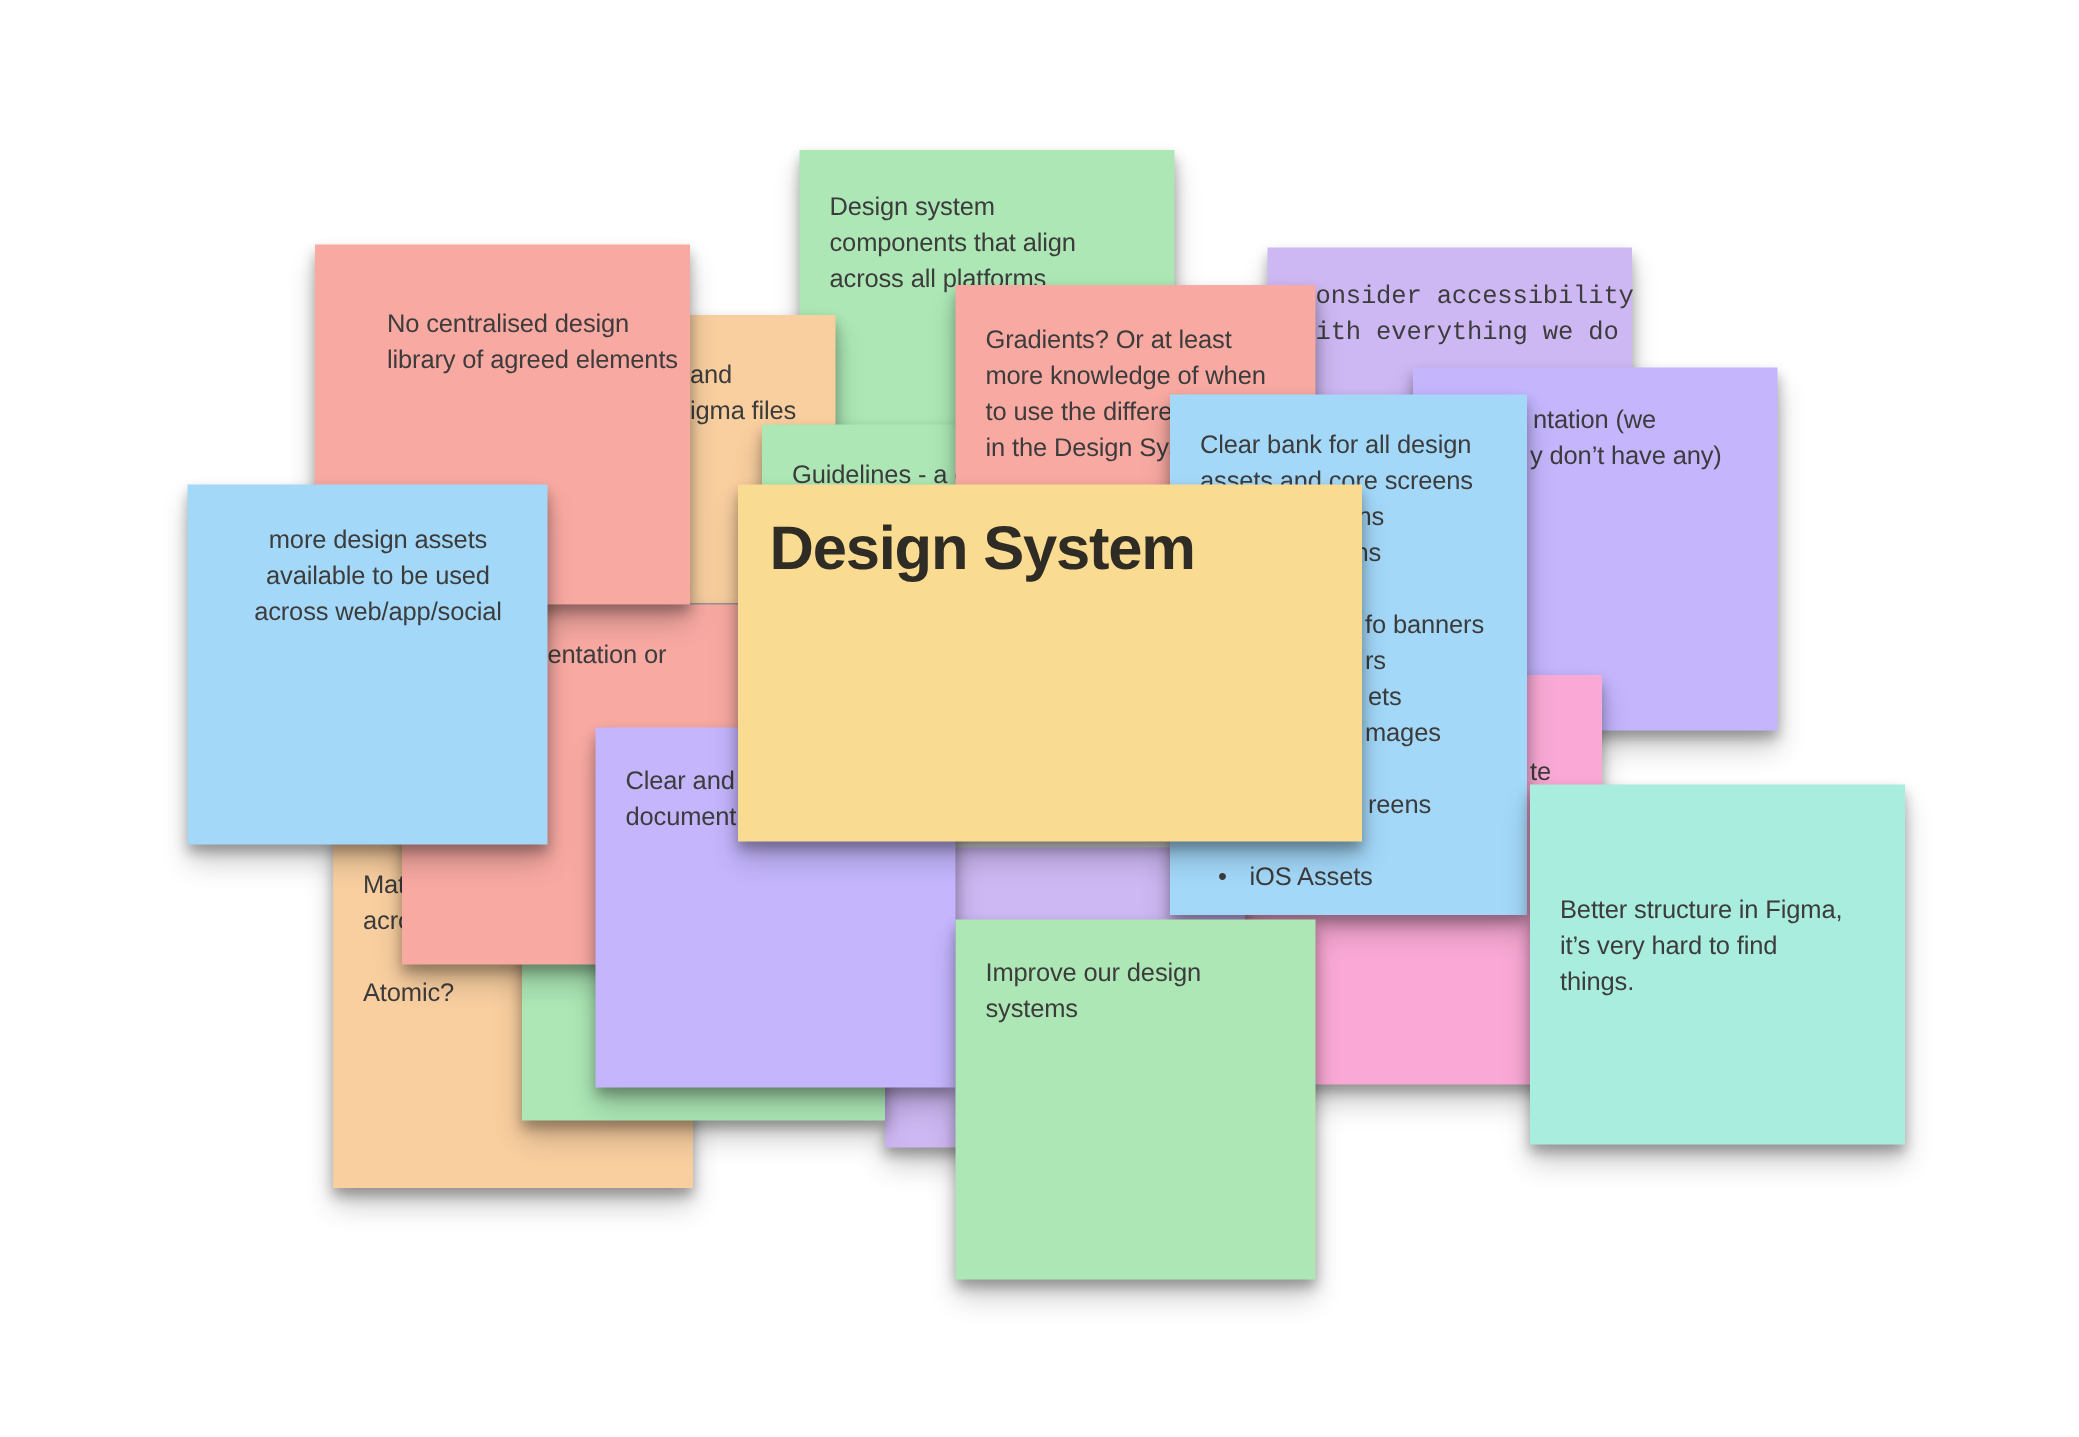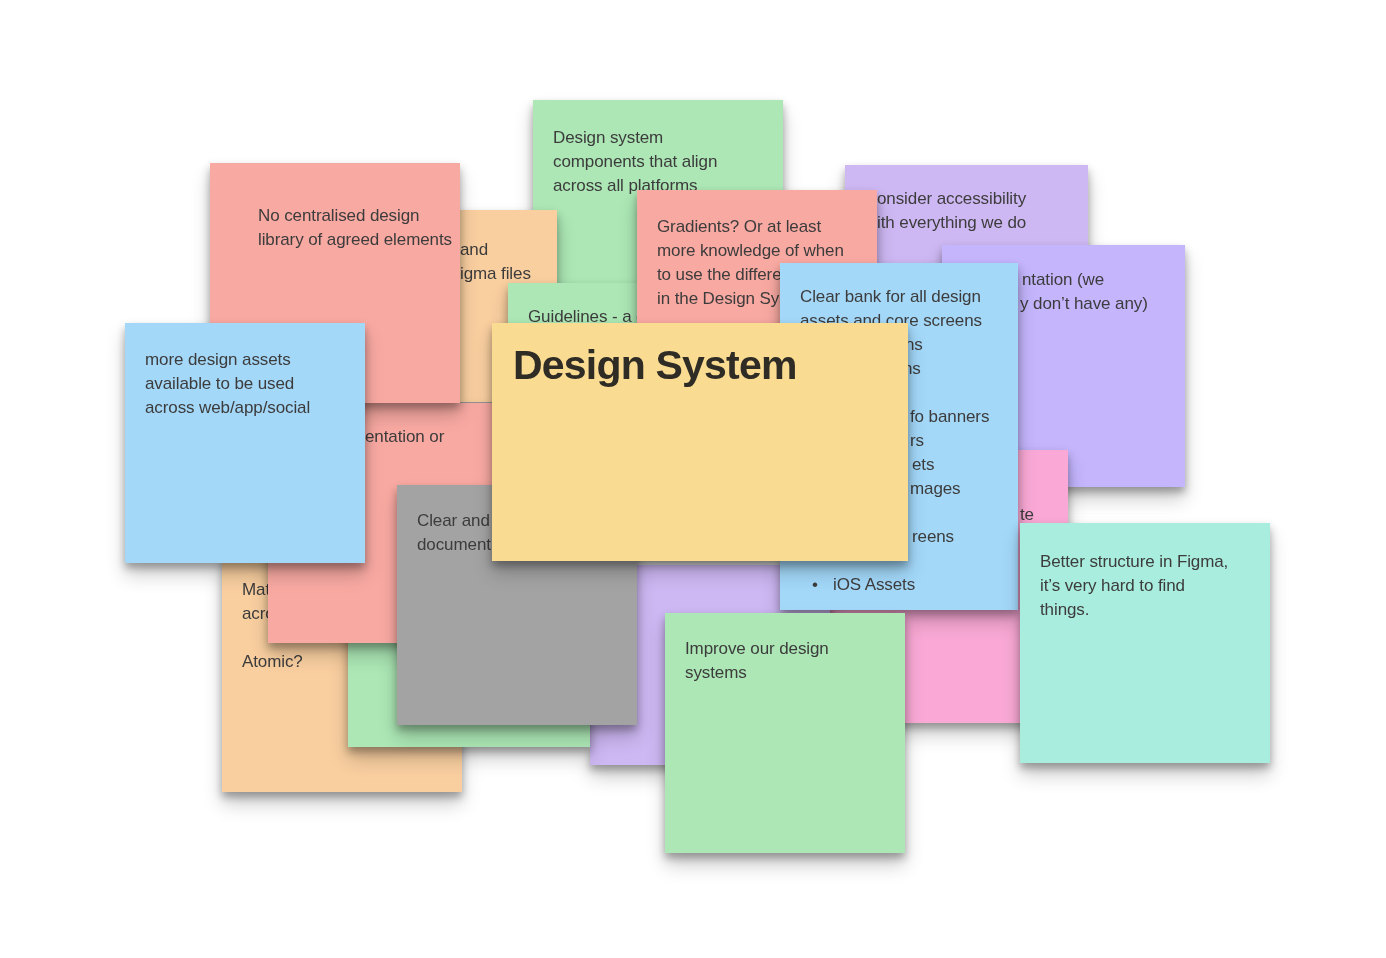--- a/index.html
+++ b/index.html
@@ -63,21 +63,21 @@
         <div class="line" style="margin-left: 123px;">and</div>
         <div class="line" style="margin-left: 123px;">igma files</div>
       </div>
     </div>
     <div class="note" style="left: 508px; top: 283px; width: 272px; height: 270px; background: rgb(172, 231, 181);">
       <div class="note-text" style="padding-top: 22px;">
         <div class="line">Guidelines - a c</div>
       </div>
     </div>
     <div class="note" style="left: 845px; top: 165px; width: 243px; height: 158px; background: rgb(206, 184, 243);">
-      <div class="note-text" style="padding-top: 22px;">
+      <div class="note-text" style="padding-top: 22px; font-family: Liberation Mono, monospace;">
         <div class="line" style="margin-left: 12px;">onsider accessibility</div>
         <div class="line" style="margin-left: 12px;">ith everything we do</div>
       </div>
     </div>
     <div class="note" style="left: 637px; top: 190px; width: 240px; height: 260px; background: rgb(248, 169, 162);">
       <div class="note-text" style="padding-top: 25px;">
         <div class="line">Gradients? Or at least</div>
         <div class="line">more knowledge of when</div>
         <div class="line">to use the differe</div>
         <div class="line">in the Design Sys</div>
@@ -129,44 +129,44 @@
       <div class="note-text" style="padding-top: 22px;">
         <div class="line" style="margin-left: 77px;">entation or</div>
       </div>
     </div>
     <div class="note" style="left: 210px; top: 163px; width: 250px; height: 240px; background: rgb(248, 169, 162);">
       <div class="note-text" style="padding-top: 41px; margin-left: 28px;">
         <div class="line">No centralised design</div>
         <div class="line">library of agreed elements</div>
       </div>
     </div>
-    <div class="note" style="left: 397px; top: 485px; width: 240px; height: 240px; background: #a3a3a3;">
+    <div class="note" style="left: 397px; top: 485px; width: 240px; height: 240px; background: #c4b5fd;">
       <div class="note-text" style="padding-top: 24px;">
         <div class="line">Clear and</div>
         <div class="line">document</div>
       </div>
     </div>
     <div class="note title-note" style="left: 492px; top: 323px; width: 416px; height: 238px; background: rgb(249, 220, 146);">
       <div class="note-text" style="padding-top: 18px;">
         <div class="line">Design System</div>
       </div>
     </div>
     <div class="note" style="left: 125px; top: 323px; width: 240px; height: 240px; background: rgb(163, 216, 249);">
-      <div class="note-text" style="padding-top: 25px;">
+      <div class="note-text" style="padding-top: 25px; text-align: center;">
         <div class="line">more design assets</div>
         <div class="line">available to be used</div>
         <div class="line">across web/app/social</div>
       </div>
     </div>
-    <div class="note" style="left: 637px; top: 613px; width: 240px; height: 240px; background: rgb(172, 231, 181); margin-left: 28px;">
+    <div class="note" style="left: 637px; top: 613px; width: 240px; height: 240px; background: rgb(172, 231, 181);">
       <div class="note-text" style="padding-top: 24px;">
         <div class="line">Improve our design</div>
         <div class="line">systems</div>
       </div>
     </div>
     <div class="note" style="left: 1020px; top: 523px; width: 250px; height: 240px; background: rgb(169, 237, 222);">
-      <div class="note-text" style="padding-top: 27px;">
+      <div class="note-text" style="padding-top: 40px; margin-top: 32px;">
         <div class="line">Better structure in Figma,</div>
         <div class="line">it’s very hard to find</div>
         <div class="line">things.</div>
       </div>
     </div>
   </div>
 
 </body></html>

